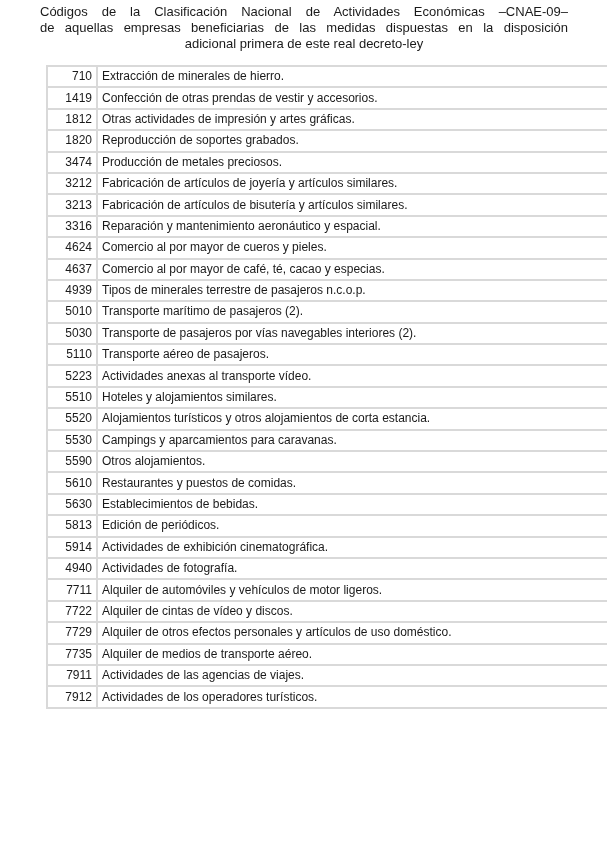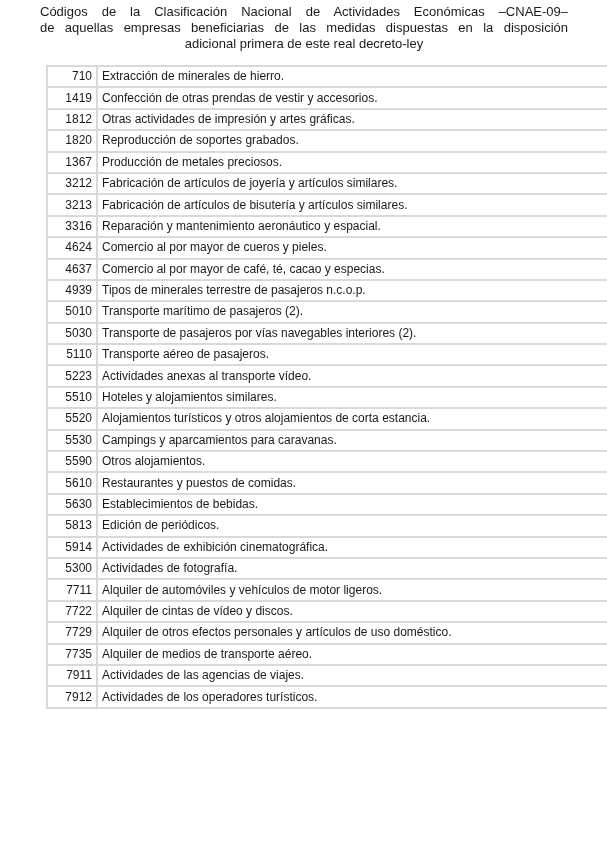--- a/index.html
+++ b/index.html
@@ -39,21 +39,21 @@
       </tr>
       <tr>
         <td class="code">1812</td>
         <td class="desc">Otras actividades de impresión y artes gráficas.</td>
       </tr>
       <tr>
         <td class="code">1820</td>
         <td class="desc">Reproducción de soportes grabados.</td>
       </tr>
       <tr>
-        <td class="code">1367</td>
+        <td class="code">3474</td>
         <td class="desc">Producción de metales preciosos.</td>
       </tr>
       <tr>
         <td class="code">3212</td>
         <td class="desc">Fabricación de artículos de joyería y artículos similares.</td>
       </tr>
       <tr>
         <td class="code">3213</td>
         <td class="desc">Fabricación de artículos de bisutería y artículos similares.</td>
       </tr>
@@ -115,21 +115,21 @@
       </tr>
       <tr>
         <td class="code">5813</td>
         <td class="desc">Edición de periódicos.</td>
       </tr>
       <tr>
         <td class="code">5914</td>
         <td class="desc">Actividades de exhibición cinematográfica.</td>
       </tr>
       <tr>
-        <td class="code">5300</td>
+        <td class="code">4940</td>
         <td class="desc">Actividades de fotografía.</td>
       </tr>
       <tr>
         <td class="code">7711</td>
         <td class="desc">Alquiler de automóviles y vehículos de motor ligeros.</td>
       </tr>
       <tr>
         <td class="code">7722</td>
         <td class="desc">Alquiler de cintas de vídeo y discos.</td>
       </tr>

